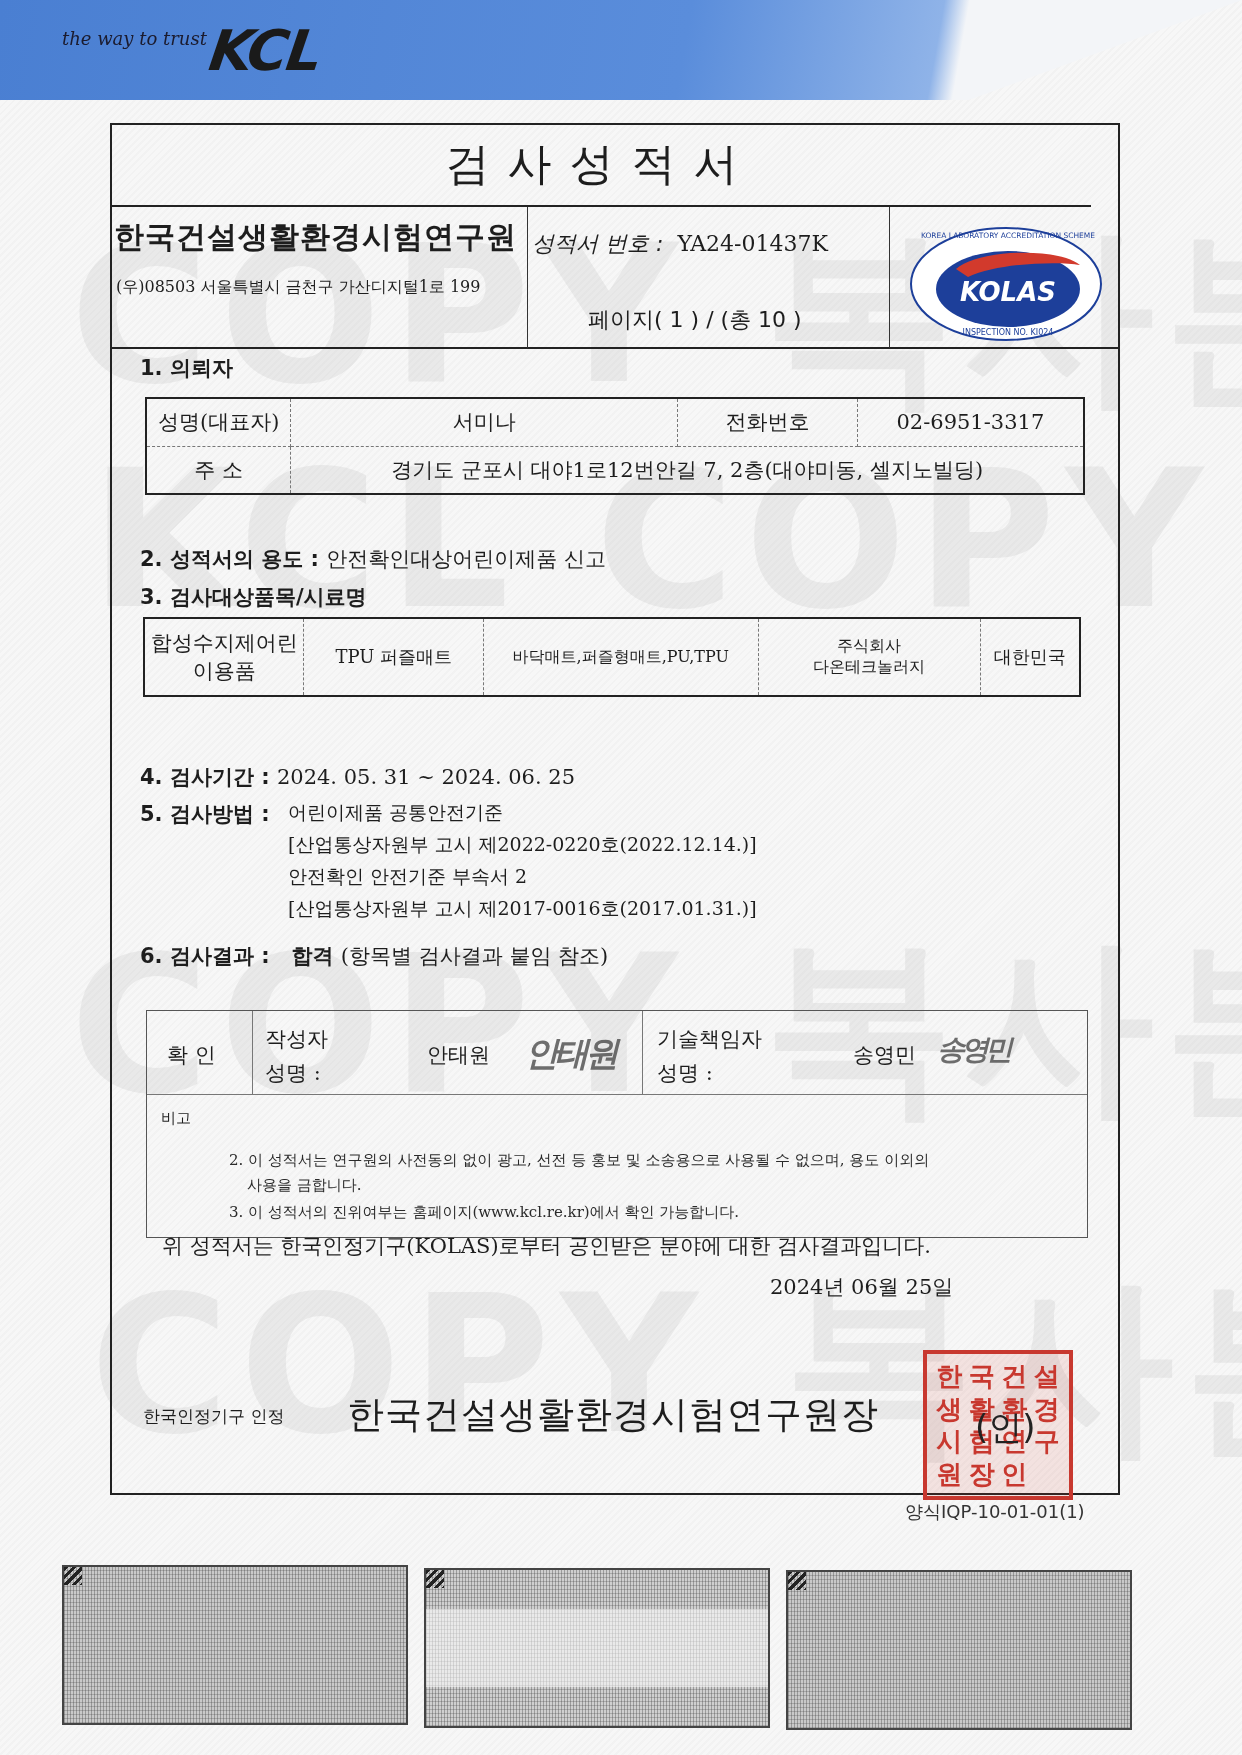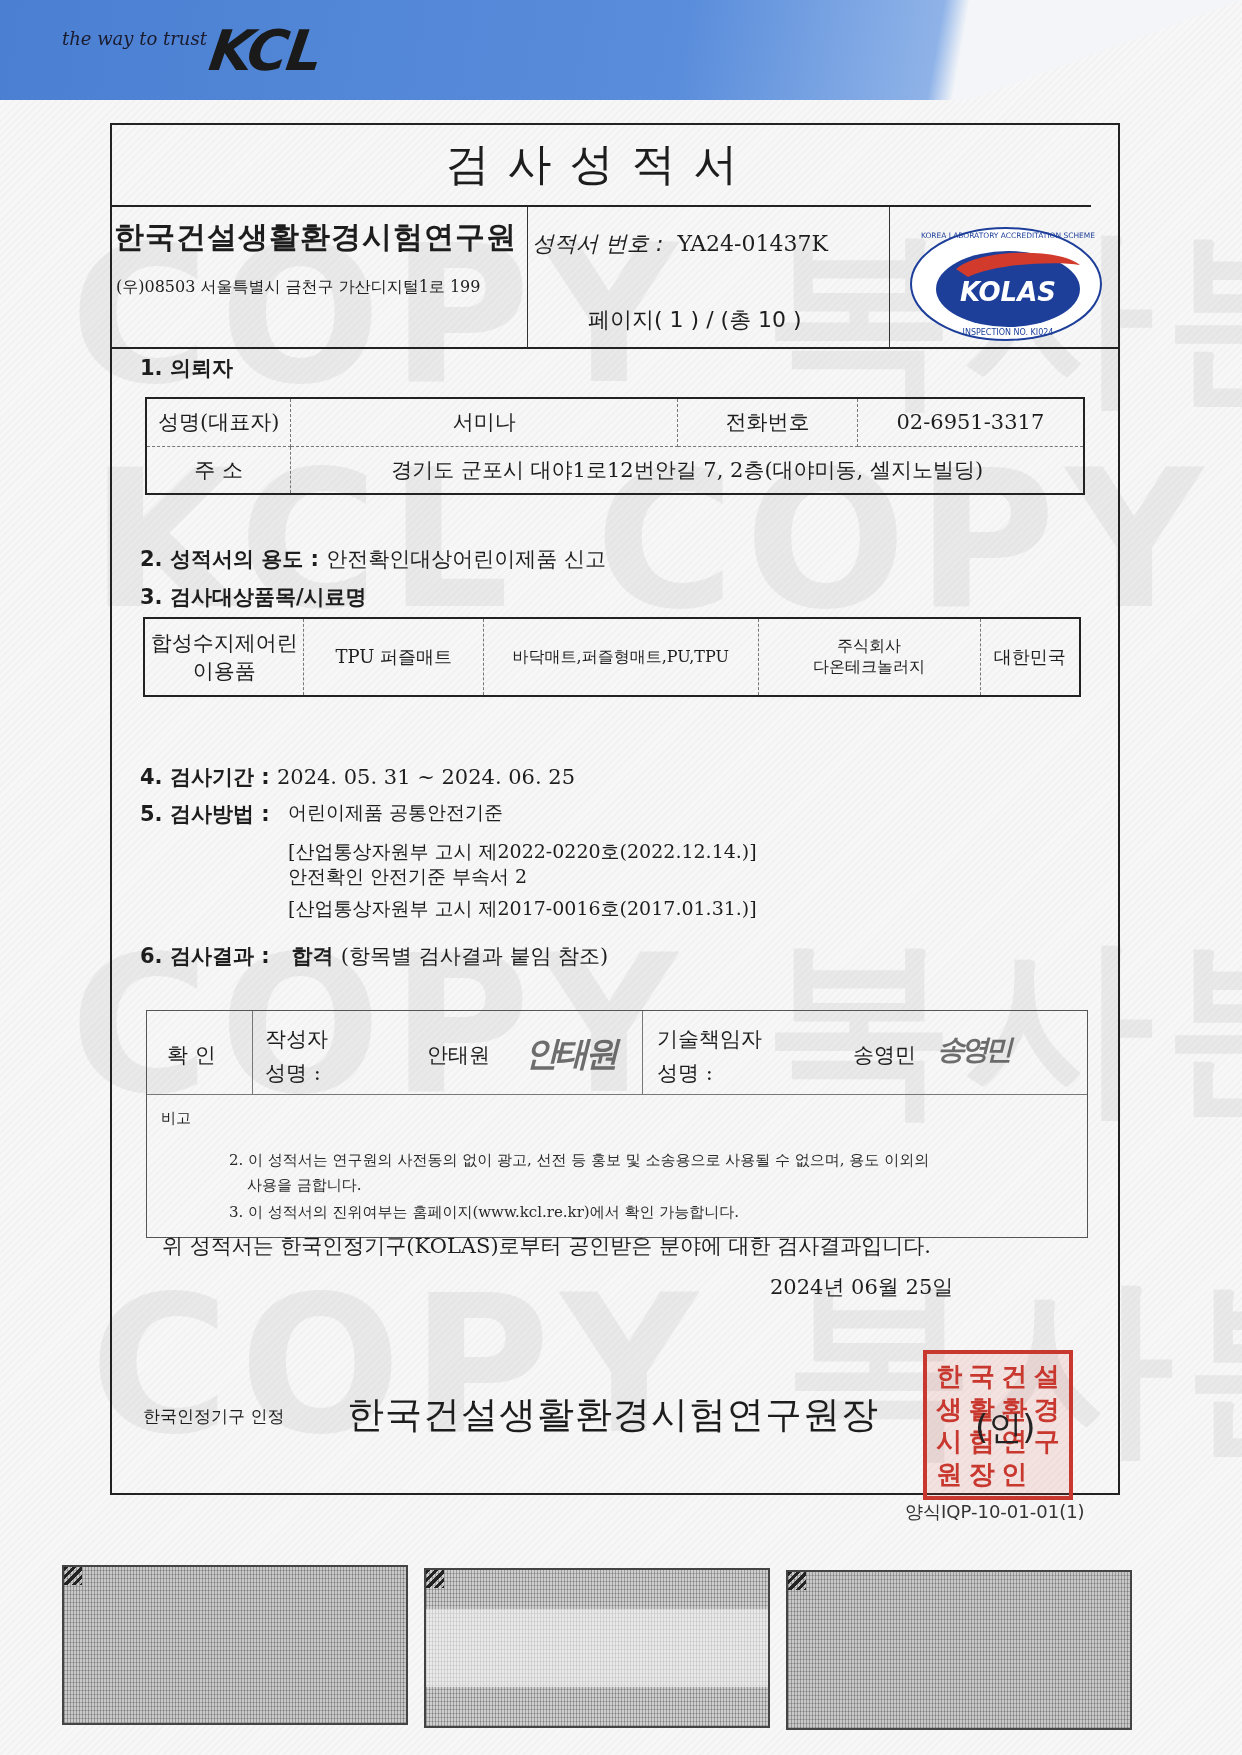--- a/index.html
+++ b/index.html
@@ -219,21 +219,21 @@
 </tbody>
   </table>
 
 <div class="sec-title" style="left:140px;top:763px;">
   <span>4. 검사기간 :</span>
   <span class="val">2024. 05. 31 ~ 2024. 06. 25</span>
 </div>
 
 <div class="sec-title" style="left:140px;top:800px;">5. 검사방법 :</div>
 <div class="method" style="top:800px;">어린이제품 공통안전기준</div>
-<div class="method" style="top:832px;margin-top:7px;">[산업통상자원부 고시 제2022-0220호(2022.12.14.)]</div>
+<div class="method" style="top:832px;">[산업통상자원부 고시 제2022-0220호(2022.12.14.)]</div>
 <div class="method" style="top:864px;">안전확인 안전기준 부속서 2</div>
 <div class="method" style="top:896px;">[산업통상자원부 고시 제2017-0016호(2017.01.31.)]</div>
 
 <div class="sec-title" style="left:140px;top:942px;">
   <span>6. 검사결과 :</span>
   &nbsp;&nbsp;<span>합격</span>
   <span class="val">(항목별 검사결과 붙임 참조)</span>
 </div>
 
 <div class="confirm">

